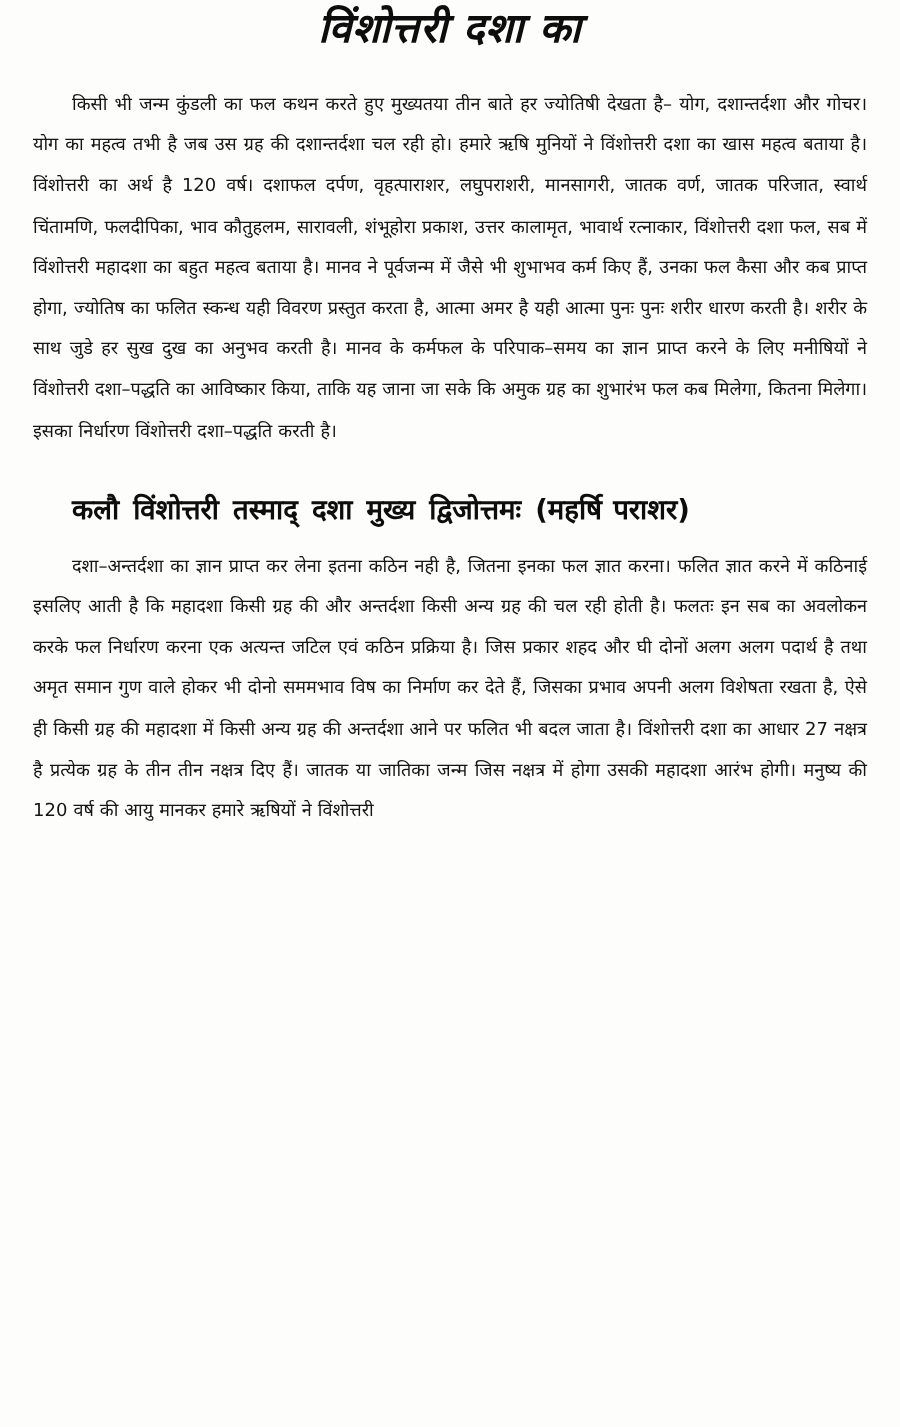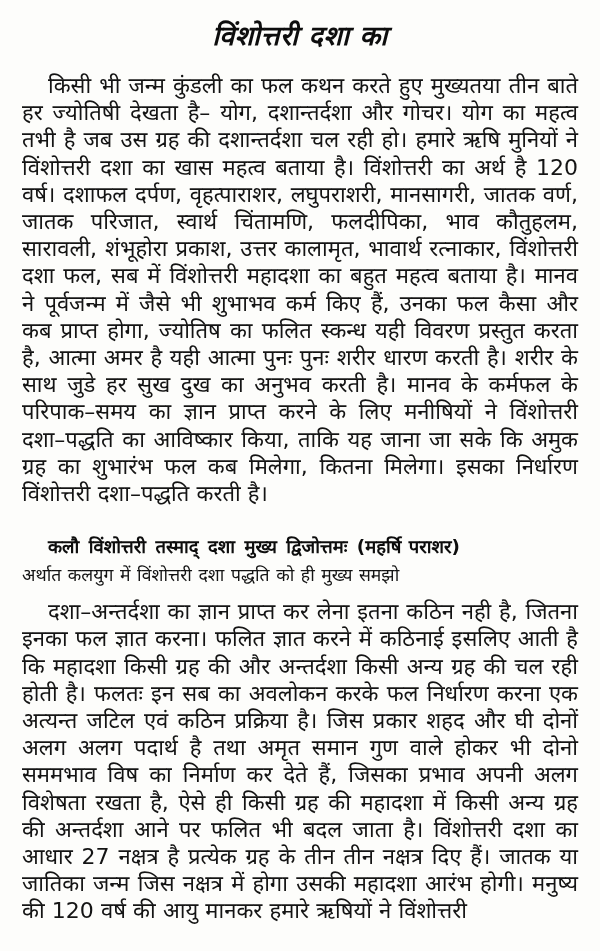--- a/index.html
+++ b/index.html
@@ -19,21 +19,21 @@
     position: relative;
     width: 600px;
     height: 951px;
     background: #fdfdfb;
     box-sizing: border-box;
     padding: 0;
   }
 
   
   .title-block {
-    padding-top: 18px;
+    padding-top: 2px;
     text-align: center;
   }
   .title-line {
     font-family: "DejaVu Sans", "Liberation Sans", sans-serif;
     font-weight: 700;
     font-style: italic;
     font-size: 27px;
     line-height: 36px;
     letter-spacing: 0.6px;
     color: #0d0d0d;
@@ -42,21 +42,21 @@
 
   
   .body-block {
     margin: 0 22px 0 22px;
   }
 
   p.para {
     margin: 0;
     padding: 0;
     font-family: "DejaVu Sans", "Liberation Sans", sans-serif;
-    font-size: 22px;
+    font-size: 12px;
     line-height: 27.2px;
     color: #141414;
     text-align: justify;
     text-justify: inter-word;
     word-spacing: 0.2px;
     -webkit-hyphens: none;
     hyphens: none;
   }
   p.para.indent {
     text-indent: 26px;
@@ -108,21 +108,20 @@
     <p class="para indent para-first">किसी भी जन्म कुंडली का फल कथन करते हुए मुख्यतया तीन बाते हर ज्योतिषी देखता है– योग, दशान्तर्दशा और गोचर। योग का महत्व तभी है जब उस ग्रह की दशान्तर्दशा चल रही हो। हमारे ऋषि मुनियों ने विंशोत्तरी दशा का खास महत्व बताया है। विंशोत्तरी का अर्थ है 120 वर्ष। दशाफल दर्पण, वृहत्पाराशर, लघुपराशरी, मानसागरी, जातक वर्ण, जातक परिजात, स्वार्थ चिंतामणि, फलदीपिका, भाव कौतुहलम, सारावली, शंभूहोरा प्रकाश, उत्तर कालामृत, भावार्थ रत्नाकार, विंशोत्तरी दशा फल, सब में विंशोत्तरी महादशा का बहुत महत्व बताया है। मानव ने पूर्वजन्म में जैसे भी शुभाभव कर्म किए हैं, उनका फल कैसा और कब प्राप्त होगा, ज्योतिष का फलित स्कन्ध यही विवरण प्रस्तुत करता है, आत्मा अमर है यही आत्मा पुनः पुनः शरीर धारण करती है। शरीर के साथ जुडे हर सुख दुख का अनुभव करती है। मानव के कर्मफल के परिपाक–समय का ज्ञान प्राप्त करने के लिए मनीषियों ने विंशोत्तरी दशा–पद्धति का आविष्कार किया, ताकि यह जाना जा सके कि अमुक ग्रह का शुभारंभ फल कब मिलेगा, कितना मिलेगा। इसका निर्धारण विंशोत्तरी दशा–पद्धति करती है।</p>
   </div>
 
   <div class="gap-md"></div>
 
   <div class="verse-block">
     <div class="verse-line">
       <span>कलौ विंशोत्तरी तस्माद् दशा मुख्य द्विजोत्तमः</span>
       <span class="verse-attrib">(महर्षि पराशर)</span>
     </div>
-    <div class="verse-gloss">अर्थात कलयुग में विंशोत्तरी दशा पद्धति को ही मुख्य समझो</div>
   </div>
 
   <div class="gap-sm"></div>
 
   <div class="body-block">
     <p class="para indent">दशा–अन्तर्दशा का ज्ञान प्राप्त कर लेना इतना कठिन नही है, जितना इनका फल ज्ञात करना। फलित ज्ञात करने में कठिनाई इसलिए आती है कि महादशा किसी ग्रह की और अन्तर्दशा किसी अन्य ग्रह की चल रही होती है। फलतः इन सब का अवलोकन करके फल निर्धारण करना एक अत्यन्त जटिल एवं कठिन प्रक्रिया है। जिस प्रकार शहद और घी दोनों अलग अलग पदार्थ है तथा अमृत समान गुण वाले होकर भी दोनो सममभाव विष का निर्माण कर देते हैं, जिसका प्रभाव अपनी अलग विशेषता रखता है, ऐसे ही किसी ग्रह की महादशा में किसी अन्य ग्रह की अन्तर्दशा आने पर फलित भी बदल जाता है। विंशोत्तरी दशा का आधार 27 नक्षत्र है प्रत्येक ग्रह के तीन तीन नक्षत्र दिए हैं। जातक या जातिका जन्म जिस नक्षत्र में होगा उसकी महादशा आरंभ होगी। मनुष्य की 120 वर्ष की आयु मानकर हमारे ऋषियों ने विंशोत्तरी</p>
   </div>
 
 </div>
 

